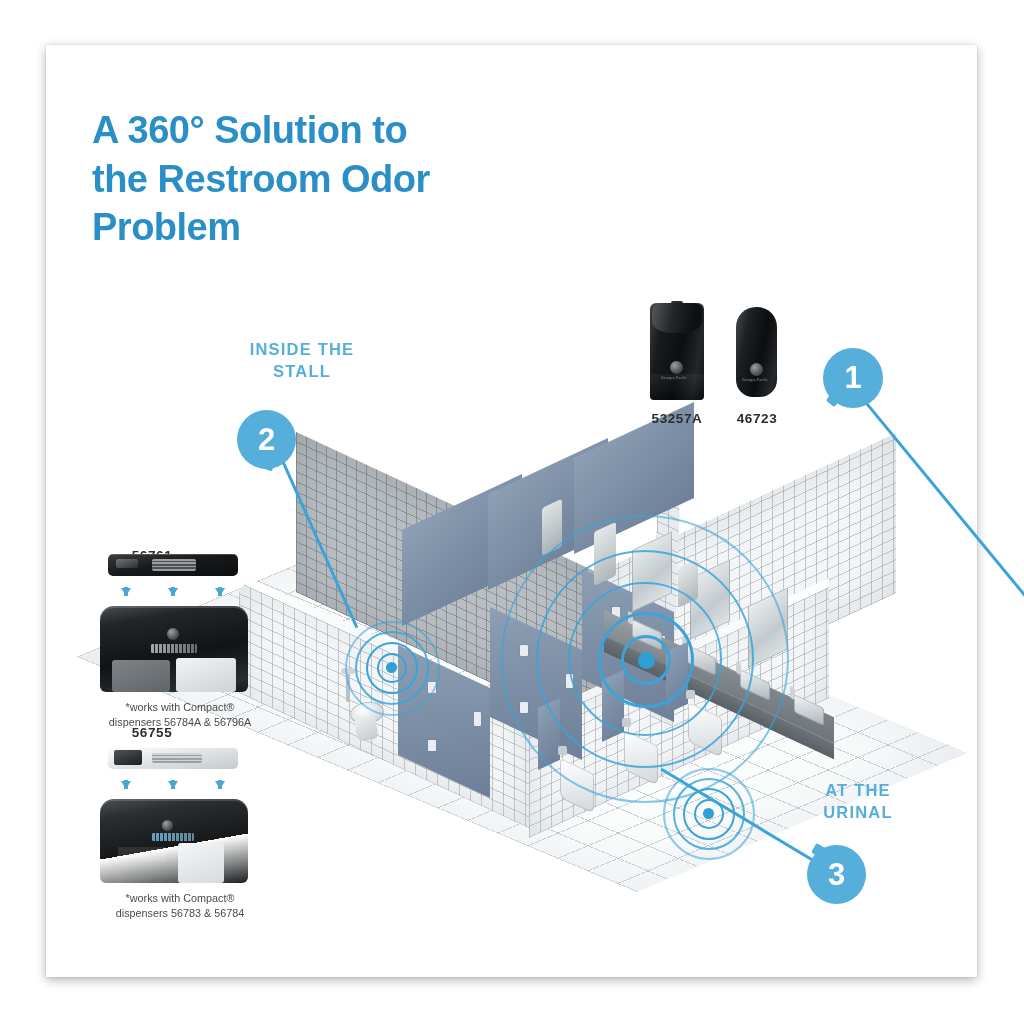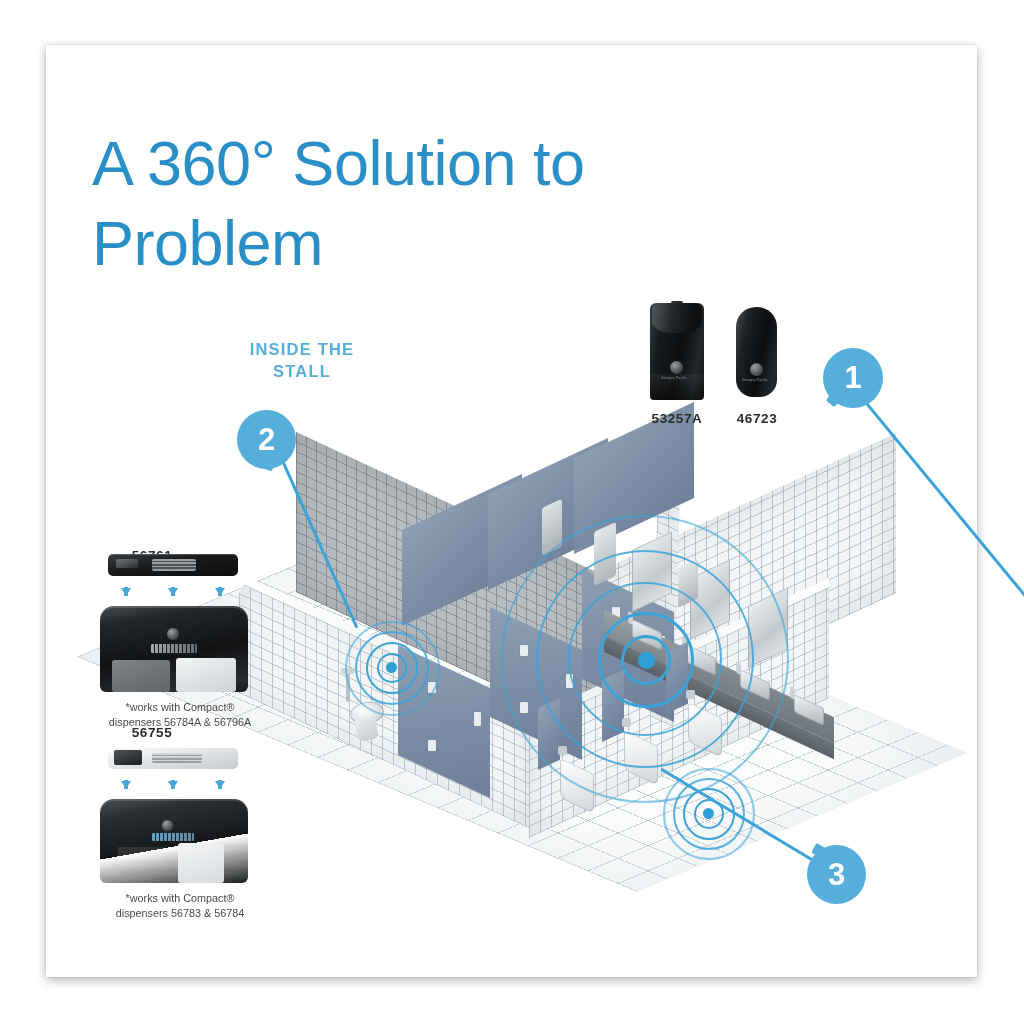--- a/index.html
+++ b/index.html
@@ -7,21 +7,21 @@
 
   #card{
     position:absolute;left:46px;top:45px;width:931px;height:932px;
     background:#ffffff;
     box-shadow:0 3px 10px rgba(0,0,0,.30), 0 0 0 1px rgba(0,0,0,.04);
   }
 
   
   #title{
     position:absolute;left:46px;top:36px;width:640px;
-    color:#2b8fc7;font-weight:normal;font-size:63px;line-height:1.27;
+    color:#2b8fc7;font-weight:bold;font-size:38px;line-height:1.27;
     letter-spacing:-0.5px;
   }
   #title span{display:block;}
 
   
   .sec-label{
     position:absolute;color:#55aedb;font-weight:bold;font-size:16.5px;
     line-height:1.32;letter-spacing:1.2px;text-align:center;
   }
 
@@ -123,20 +123,21 @@
     box-shadow:inset 0 0 0 1px rgba(130,140,150,.5);}
   .door{position:absolute;background:linear-gradient(160deg,#cfa97a,#b88a55 55%,#9d7340);}
 </style>
 </head>
 <body>
 
 <div id="card">
 
   <h1 id="title">
     <span>A 360° Solution to</span>
+    <span>the Restroom Odor</span>
     <span>Problem</span>
   </h1>
 
   <div id="room">
 
     <div class="iso tileF" style="left:0px;top:100px;width:560px;height:330px;
                 transform:matrix(1,0.42,-1,0.42,0,0);transform-origin:50% 50%;
                 box-shadow:inset 0 0 60px rgba(190,200,208,.35);"></div>
 
     <div class="iso tileB" style="left:54px;top:-8px;width:300px;height:160px;
@@ -377,20 +378,24 @@
                 background:rgba(255,255,255,.10);"></div>
     <div class="comp-win" style="left:88px;top:118px;width:46px;height:40px;
                 background:linear-gradient(160deg,#f5f6f7,#d6dbde);"></div>
 
     <div class="pnote" style="left:-2px;top:166px;width:184px;">
       <span>*works with Compact®</span><br>
       <span>dispensers 56783 &amp; 56784</span>
     </div>
   </div>
 
+  <div class="sec-label" style="left:722px;top:735px;width:180px;">
+    <span>AT THE</span><br>
+    <span>URINAL</span>
+  </div>
 
   <div class="badge" style="left:761px;top:800px;width:59px;height:59px;font-size:31px;">
     <span>3</span>
   </div>
   <div class="badge-tail" style="left:767px;top:800px;width:11px;height:11px;transform:rotate(30deg);border-radius:2px;"></div>
 
 
 
 </div>
 

